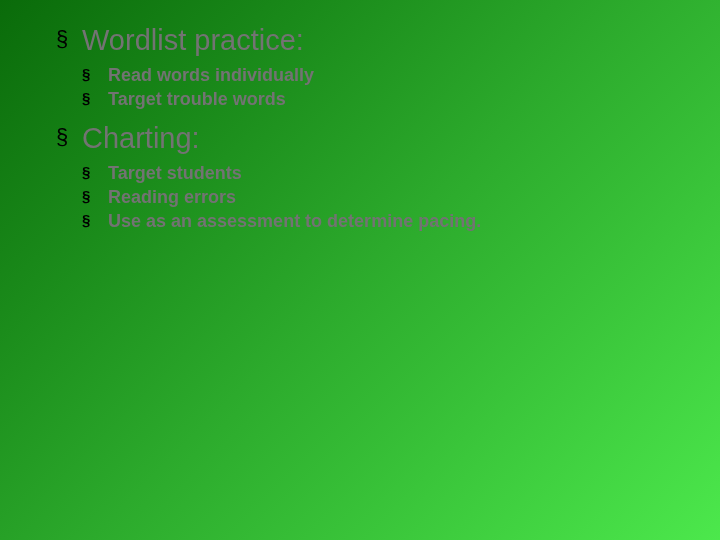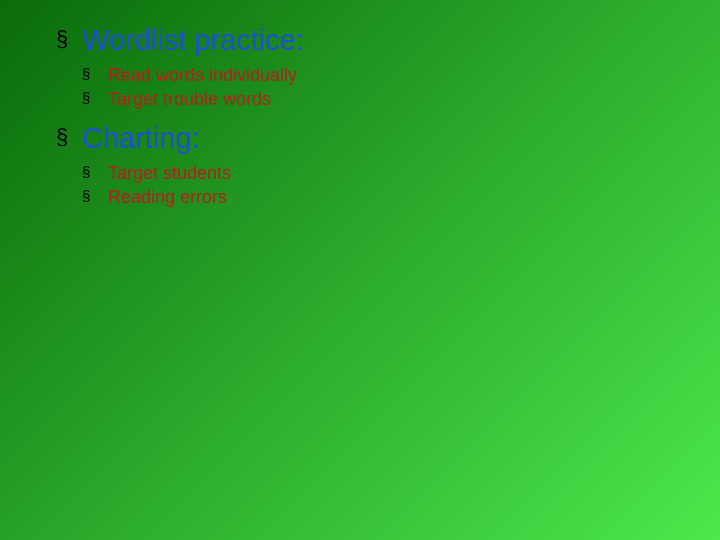--- a/index.html
+++ b/index.html
@@ -39,42 +39,43 @@
     padding-left: 28px;
   }
   ul { list-style: none; }
   .lvl1 {
     margin-bottom: 0px;
   }
   .lvl1 > li {
     position: relative;
     padding-left: 26px;
     font-size: 29px;
-    color: #1d4ed8;
+    color: #737373;
     margin-bottom: 6px;
   }
   .lvl1 > li::before {
     content: "§";
     position: absolute;
     left: 0;
     top: 2px;
     font-size: 22px;
     color: #000;
   }
   .lvl2 {
     margin-top: 4px;
     margin-bottom: 10px;
   }
   .lvl2 > li {
     position: relative;
     padding-left: 26px;
     font-size: 18px;
-    color: #b91c1c;
+    color: #737373;
     line-height: 1.35;
     margin-left: 0px;
+    font-weight: bold;
   }
   .lvl2 > li::before {
     content: "§";
     position: absolute;
     left: 0;
     top: 1px;
     font-size: 15px;
     color: #000;
   }
 </style>
@@ -93,15 +94,16 @@
       <li><span>Target trouble words</span></li>
     </ul>
     <ul class="lvl1">
       <li>
         <span>Charting:</span>
       </li>
     </ul>
     <ul class="lvl2" style="margin-left:26px;">
       <li><span>Target students</span></li>
       <li><span>Reading errors</span></li>
+      <li><span>Use as an assessment to determine pacing.</span></li>
     </ul>
   </div>
 </div>
 
 </body></html>

